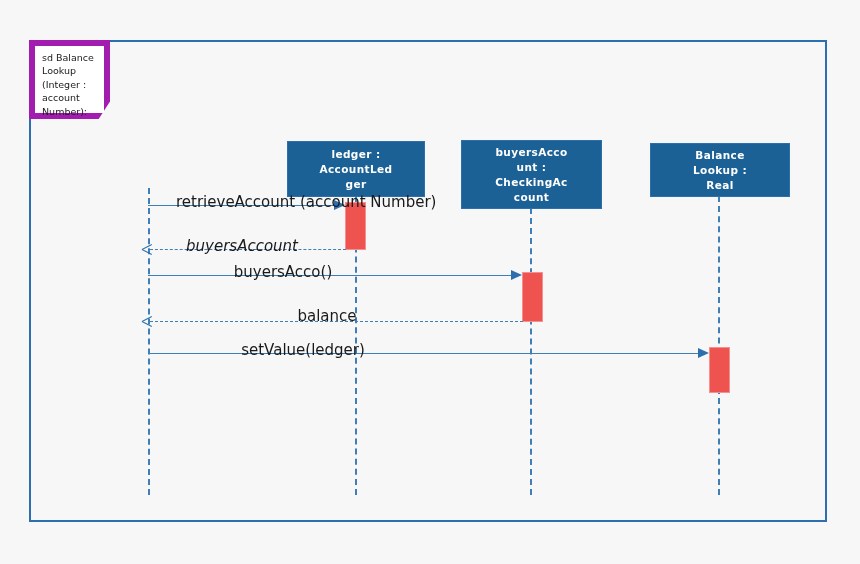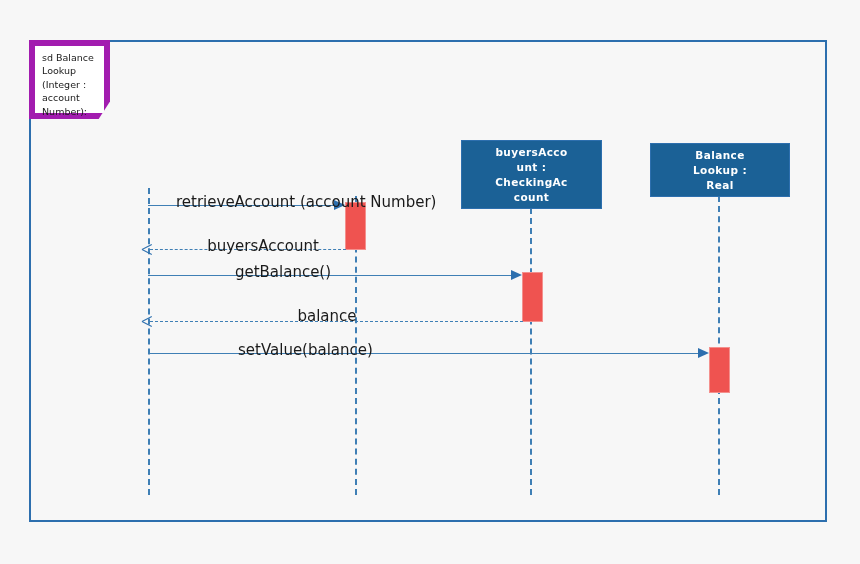--- a/index.html
+++ b/index.html
@@ -141,47 +141,50 @@
 (Integer :
 account
 Number): Real</div>
 
   <div class="lifeline" style="left:148px; top:188px; height:307px;"></div>
   <div class="lifeline" style="left:355px; top:196px; height:299px;"></div>
   <div class="lifeline" style="left:530px; top:208px; height:287px;"></div>
   <div class="lifeline" style="left:718px; top:196px; height:299px;"></div>
 
 
+  <div class="participant" style="left:287px; top:141px; width:138px; height:56px;">ledger :
+AccountLed
+ger</div>
 
   <div class="participant" style="left:461px; top:140px; width:141px; height:69px;text-align:center;">buyersAcco
 unt :
 CheckingAc
 count</div>
 
   <div class="participant" style="left:650px; top:143px; width:140px; height:54px;">Balance
 Lookup :
 Real</div>
 
   <div class="activation" style="left:345px; top:202px; width:21px; height:48px;"></div>
   <div class="activation" style="left:522px; top:272px; width:21px; height:50px;"></div>
   <div class="activation" style="left:709px; top:347px; width:21px; height:46px;"></div>
 
   <div class="message" style="left:148px; top:205px; width:186px;"></div>
   <div class="arrowhead right" style="left:334px; top:200px;"></div>
   <div class="msg-label" style="left:176px; top:193px; width:180px;">retrieveAccount (account Number)</div>
 
   <div class="message dashed" style="left:150px; top:249px; width:196px;"></div>
   <div class="arrowhead left-open" style="left:142px; top:244px;"></div>
-  <div class="msg-label" style="left:198px; top:237px; width:130px;">buyersAccount</div>
+  <div class="msg-label" style="left:177px; top:237px; width:130px;font-style:italic;">buyersAccount</div>
 
   <div class="message" style="left:148px; top:275px; width:363px;"></div>
   <div class="arrowhead right" style="left:511px; top:270px;"></div>
-  <div class="msg-label" style="left:218px; top:263px; width:130px;">getBalance()</div>
+  <div class="msg-label" style="left:218px; top:263px; width:130px;">buyersAcco()</div>
 
   <div class="message dashed" style="left:150px; top:321px; width:373px;"></div>
   <div class="arrowhead left-open" style="left:142px; top:316px;"></div>
   <div class="msg-label" style="left:277px; top:307px; width:100px;">balance</div>
 
   <div class="message" style="left:148px; top:353px; width:550px;"></div>
   <div class="arrowhead right" style="left:698px; top:348px;"></div>
-  <div class="msg-label" style="left:238px; top:341px; width:130px;">setValue(balance)</div>
+  <div class="msg-label" style="left:238px; top:341px; width:130px;">setValue(ledger)</div>
 
 </div>
 
 </body></html>

